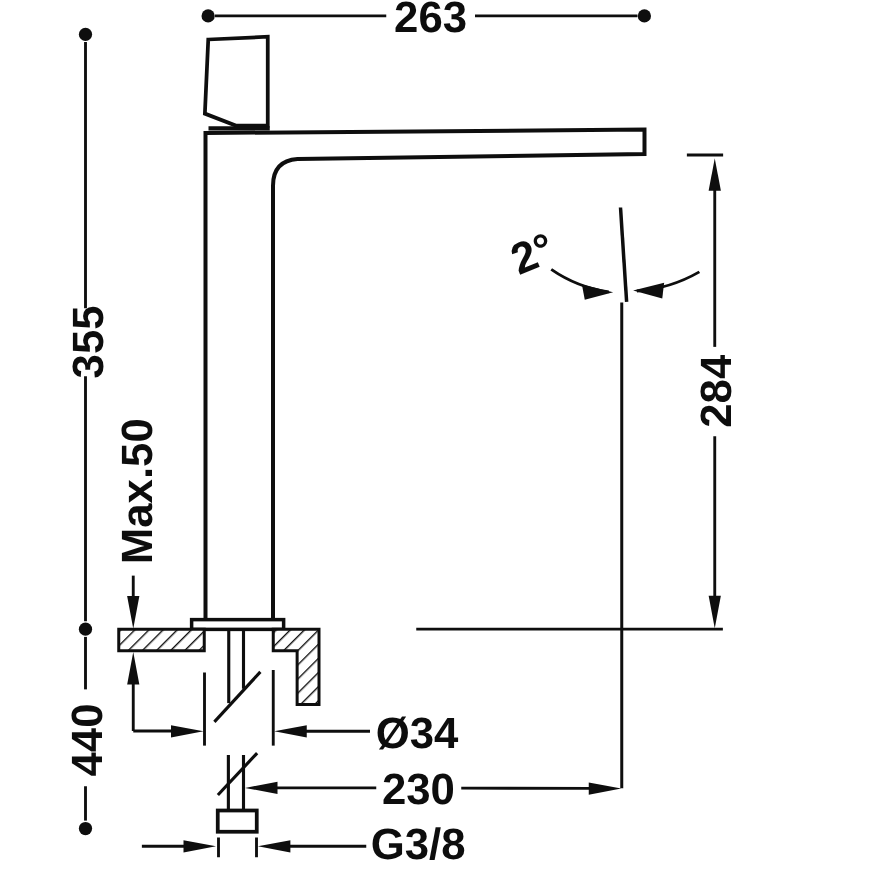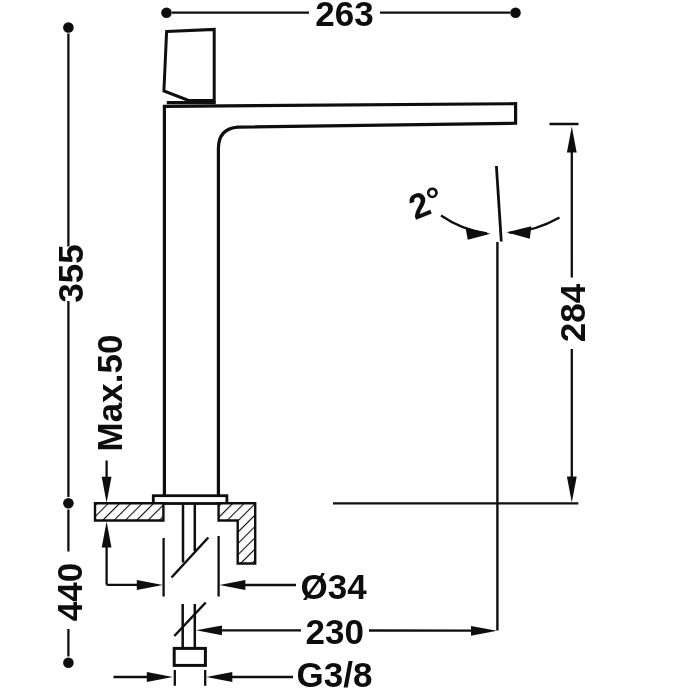--- a/index.html
+++ b/index.html
@@ -6,21 +6,20 @@
     margin: 0;
     padding: 0;
     background: #ffffff;
   }
   .stage {
     position: relative;
     width: 700px;
     height: 700px;
     background: #ffffff;
     overflow: hidden;
-    border-radius: 11px;
   }
   svg { display: block; }
   .ln   { stroke: #0e0e0e; stroke-width: 2.3; fill: none; stroke-linecap: butt; }
   .ln-thin { stroke: #0e0e0e; stroke-width: 2.2; fill: none; }
   .body-ln { stroke: #0e0e0e; stroke-width: 3.2; fill: #ffffff; stroke-linejoin: miter; }
   .part-ln { stroke: #0e0e0e; stroke-width: 3;   fill: #ffffff; stroke-linejoin: miter; }
   .hatched { stroke: #0e0e0e; stroke-width: 2.4; stroke-linejoin: miter; }
   .arrow { fill: #0e0e0e; stroke: none; }
   .dot   { fill: #0e0e0e; stroke: none; }
   .dim-text {

